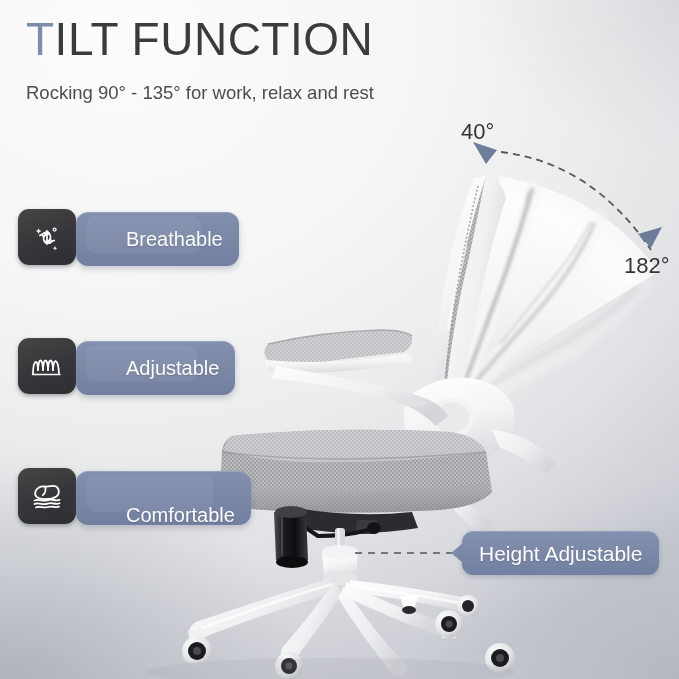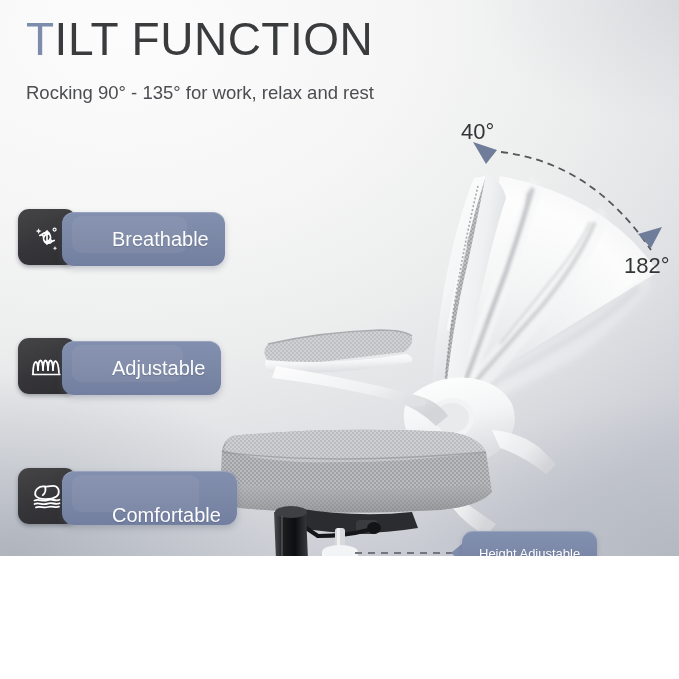--- a/index.html
+++ b/index.html
@@ -2,21 +2,21 @@
 <html><head>
 <meta charset="utf-8">
 <style>
   html,body{margin:0;padding:0;}
   body{
     width:679px;height:679px;overflow:hidden;
     font-family:"Liberation Sans", sans-serif;
     background:#ffffff;
   }
   #stage{
-    position:relative;width:679px;height:556px;overflow:hidden;
+    position:relative;width:679px;height:679px;overflow:hidden;
     background:
       radial-gradient(120% 100% at 18% 6%, #fcfcfd 0%, #f6f6f7 34%, #eceded 58%, #dfe1e4 78%, #c8cbd2 100%);
   }
   
   #stage:after{
     content:"";position:absolute;inset:0;pointer-events:none;
     background:
       radial-gradient(60% 48% at 2% 100%, rgba(150,156,168,.55) 0%, rgba(150,156,168,0) 70%),
       radial-gradient(55% 40% at 100% 100%, rgba(150,156,168,.40) 0%, rgba(150,156,168,0) 72%),
       radial-gradient(40% 30% at 100% 0%, rgba(168,172,182,.22) 0%, rgba(168,172,182,0) 75%);
@@ -42,21 +42,21 @@
   
   .badge{position:absolute;z-index:40;height:58px;}
   .badge .icon-box{
     position:absolute;left:0;top:0;width:58px;height:56px;
     background:linear-gradient(160deg,#454546 0%,#36363a 55%,#2e2e31 100%);
     border-radius:11px;
     box-shadow:0 2px 4px rgba(40,44,56,.38);
     display:flex;align-items:center;justify-content:center;
   }
   .badge .pill{
-    position:absolute;left:44px;top:3px;height:54px;
+    position:absolute;left:58px;top:3px;height:54px;
     min-width:138px;padding:0 16px 0 50px;
     background:linear-gradient(180deg,#828faf 0%,#7b88a6 48%,#737fa0 100%);
     border-radius:12px;
     box-shadow:0 3px 6px rgba(90,97,117,.30), inset 0 1px 0 rgba(255,255,255,.18);
     display:flex;align-items:center;justify-content:flex-start;
     box-sizing:border-box;
   }
   .badge .pill .lbl{
     color:#fdfdfe;font-size:20px;line-height:1;font-weight:400;white-space:nowrap;
     text-shadow:0 1px 1px rgba(60,66,82,.30);
@@ -75,21 +75,21 @@
     position:absolute;left:462px;top:531px;height:44px;z-index:40;
   }
   #callout-height .cpill{
     position:relative;height:44px;padding:0 17px;
     background:linear-gradient(180deg,#8391b1 0%,#7b88a7 50%,#7280a1 100%);
     border-radius:11px;display:flex;align-items:center;
     box-shadow:0 2px 5px rgba(92,99,119,.30), inset 0 1px 0 rgba(255,255,255,.16);
     box-sizing:border-box;
   }
   #callout-height .cpill .lbl{
-    color:#fdfdfe;font-size:13px;line-height:1;white-space:nowrap;
+    color:#fdfdfe;font-size:21px;line-height:1;white-space:nowrap;
     text-shadow:0 1px 1px rgba(60,66,82,.28);
     text-align:right;
   }
   #callout-height .tail{
     position:absolute;left:-11px;top:12px;width:0;height:0;
     border-top:10px solid transparent;border-bottom:10px solid transparent;
     border-right:12px solid #7e8bab;
   }
   #dash-height{
     position:absolute;left:355px;top:552px;width:110px;height:2px;z-index:39;

